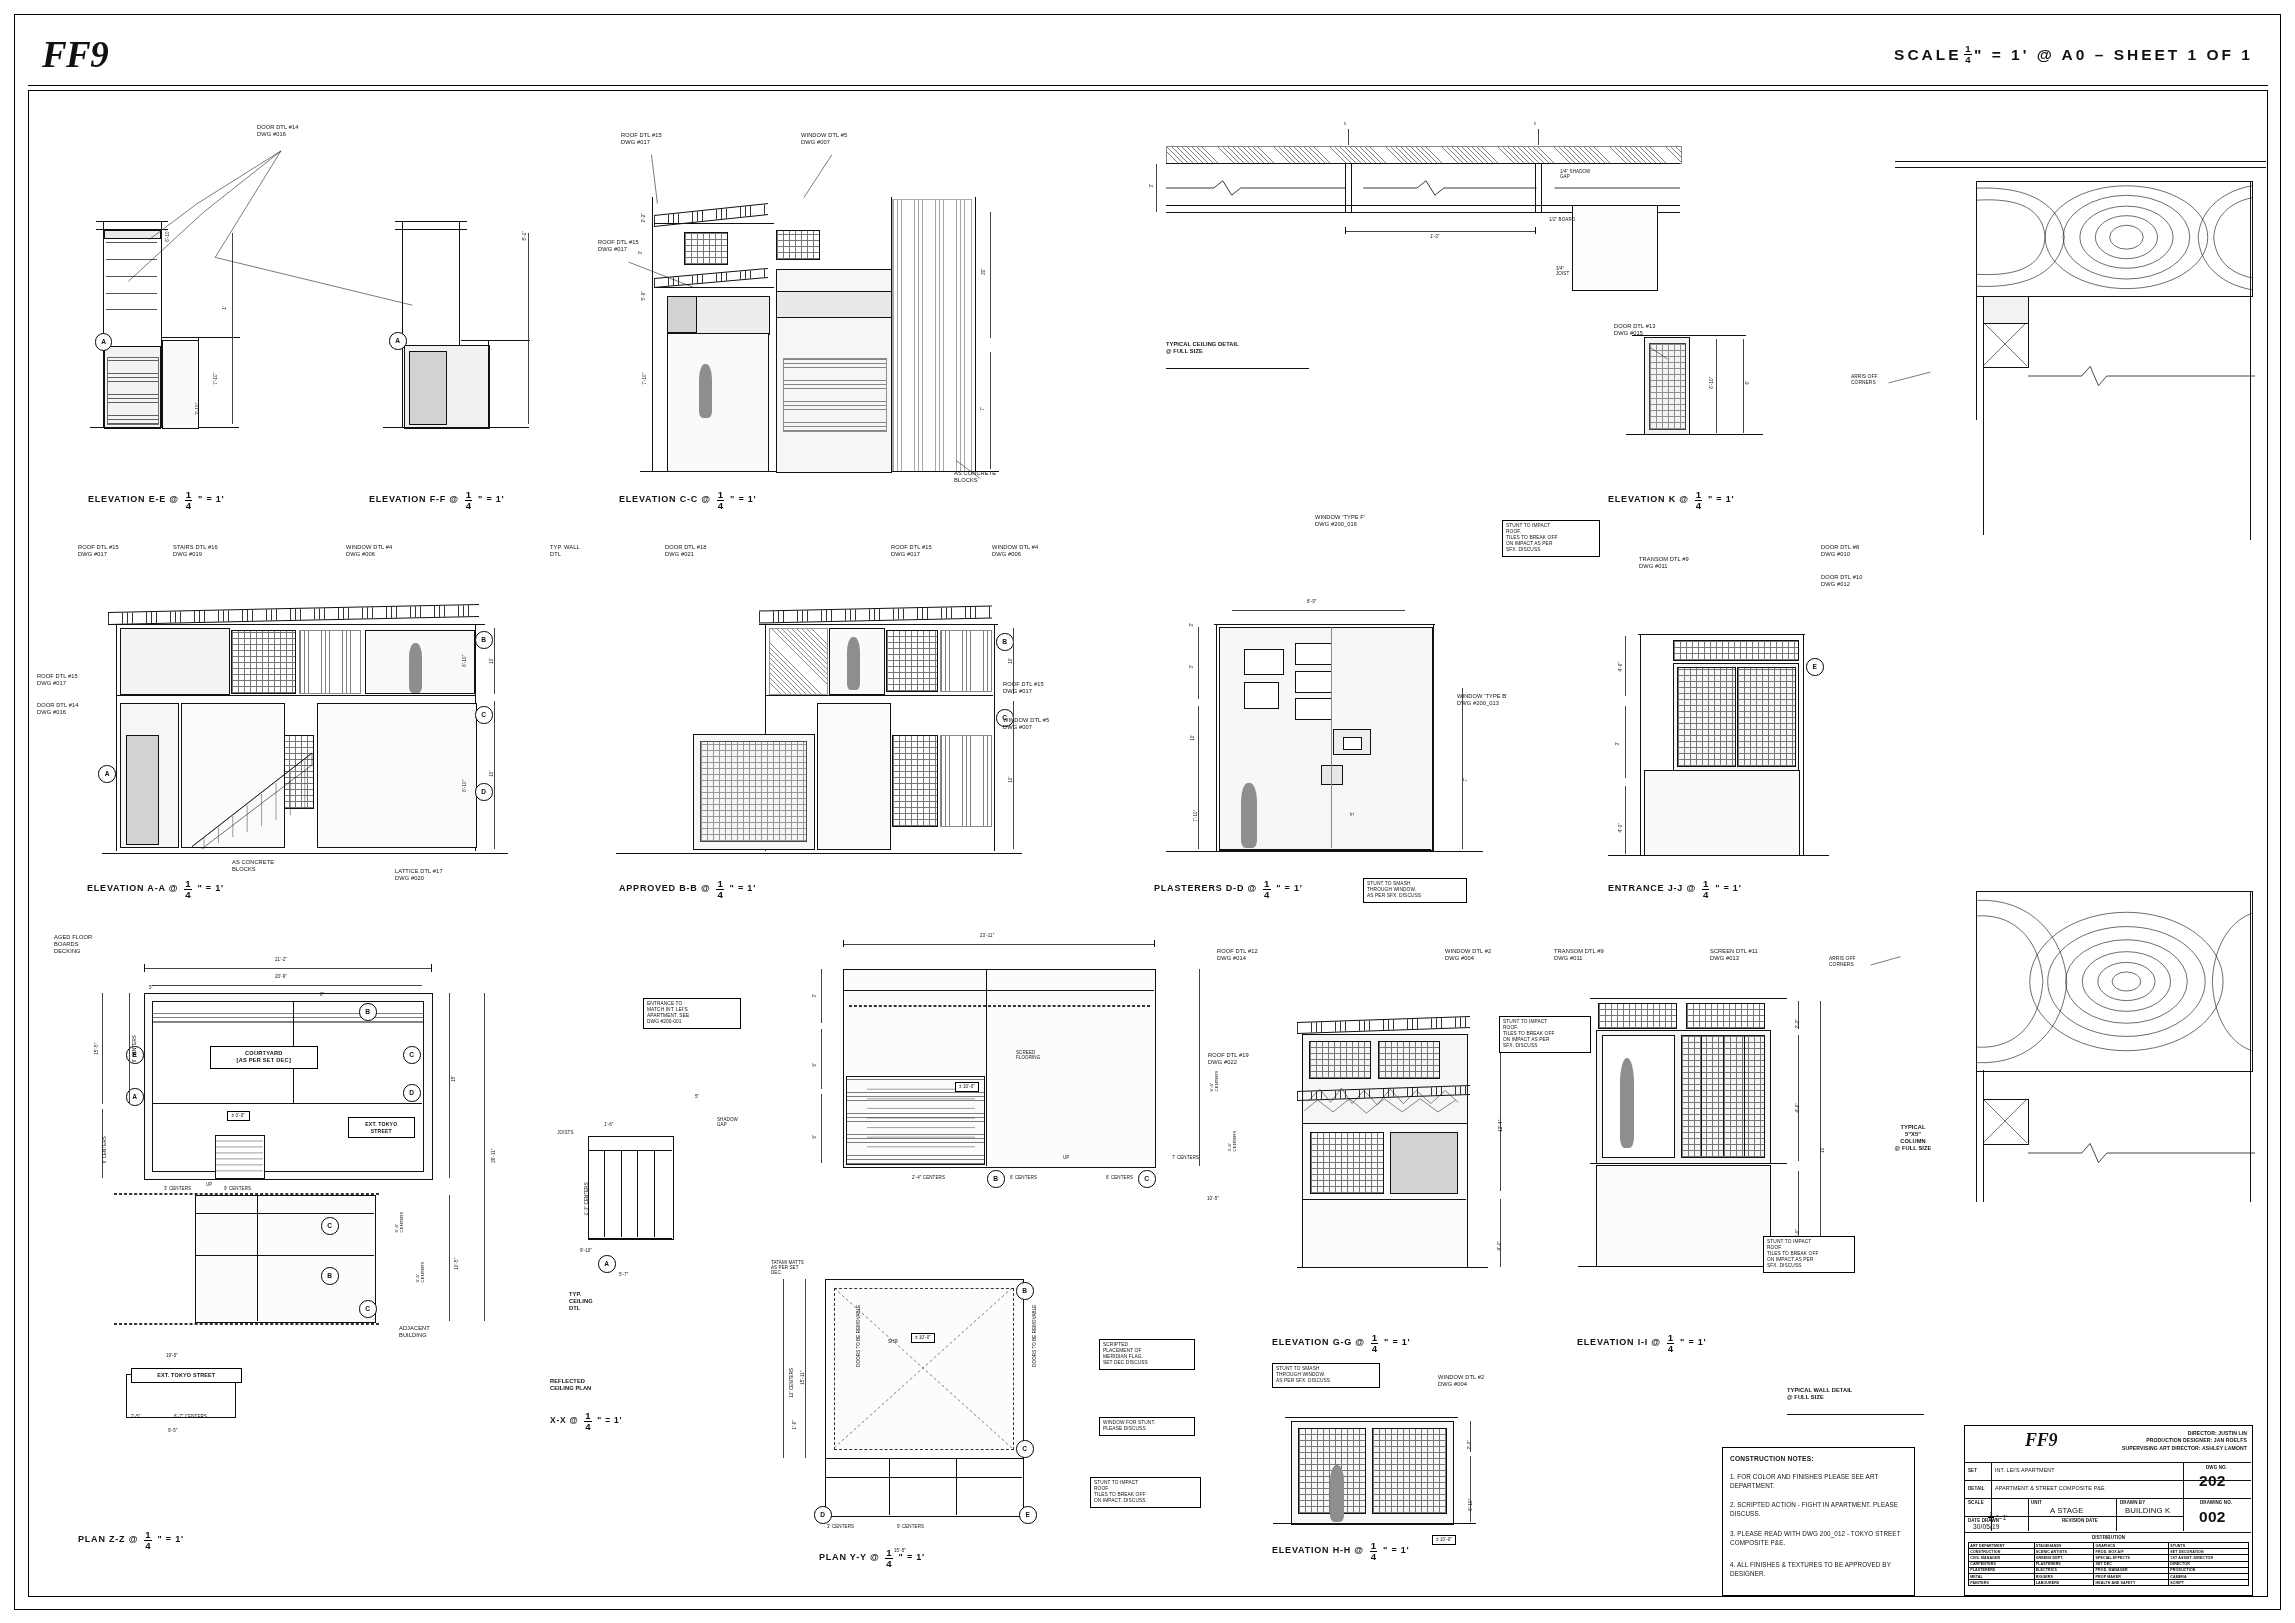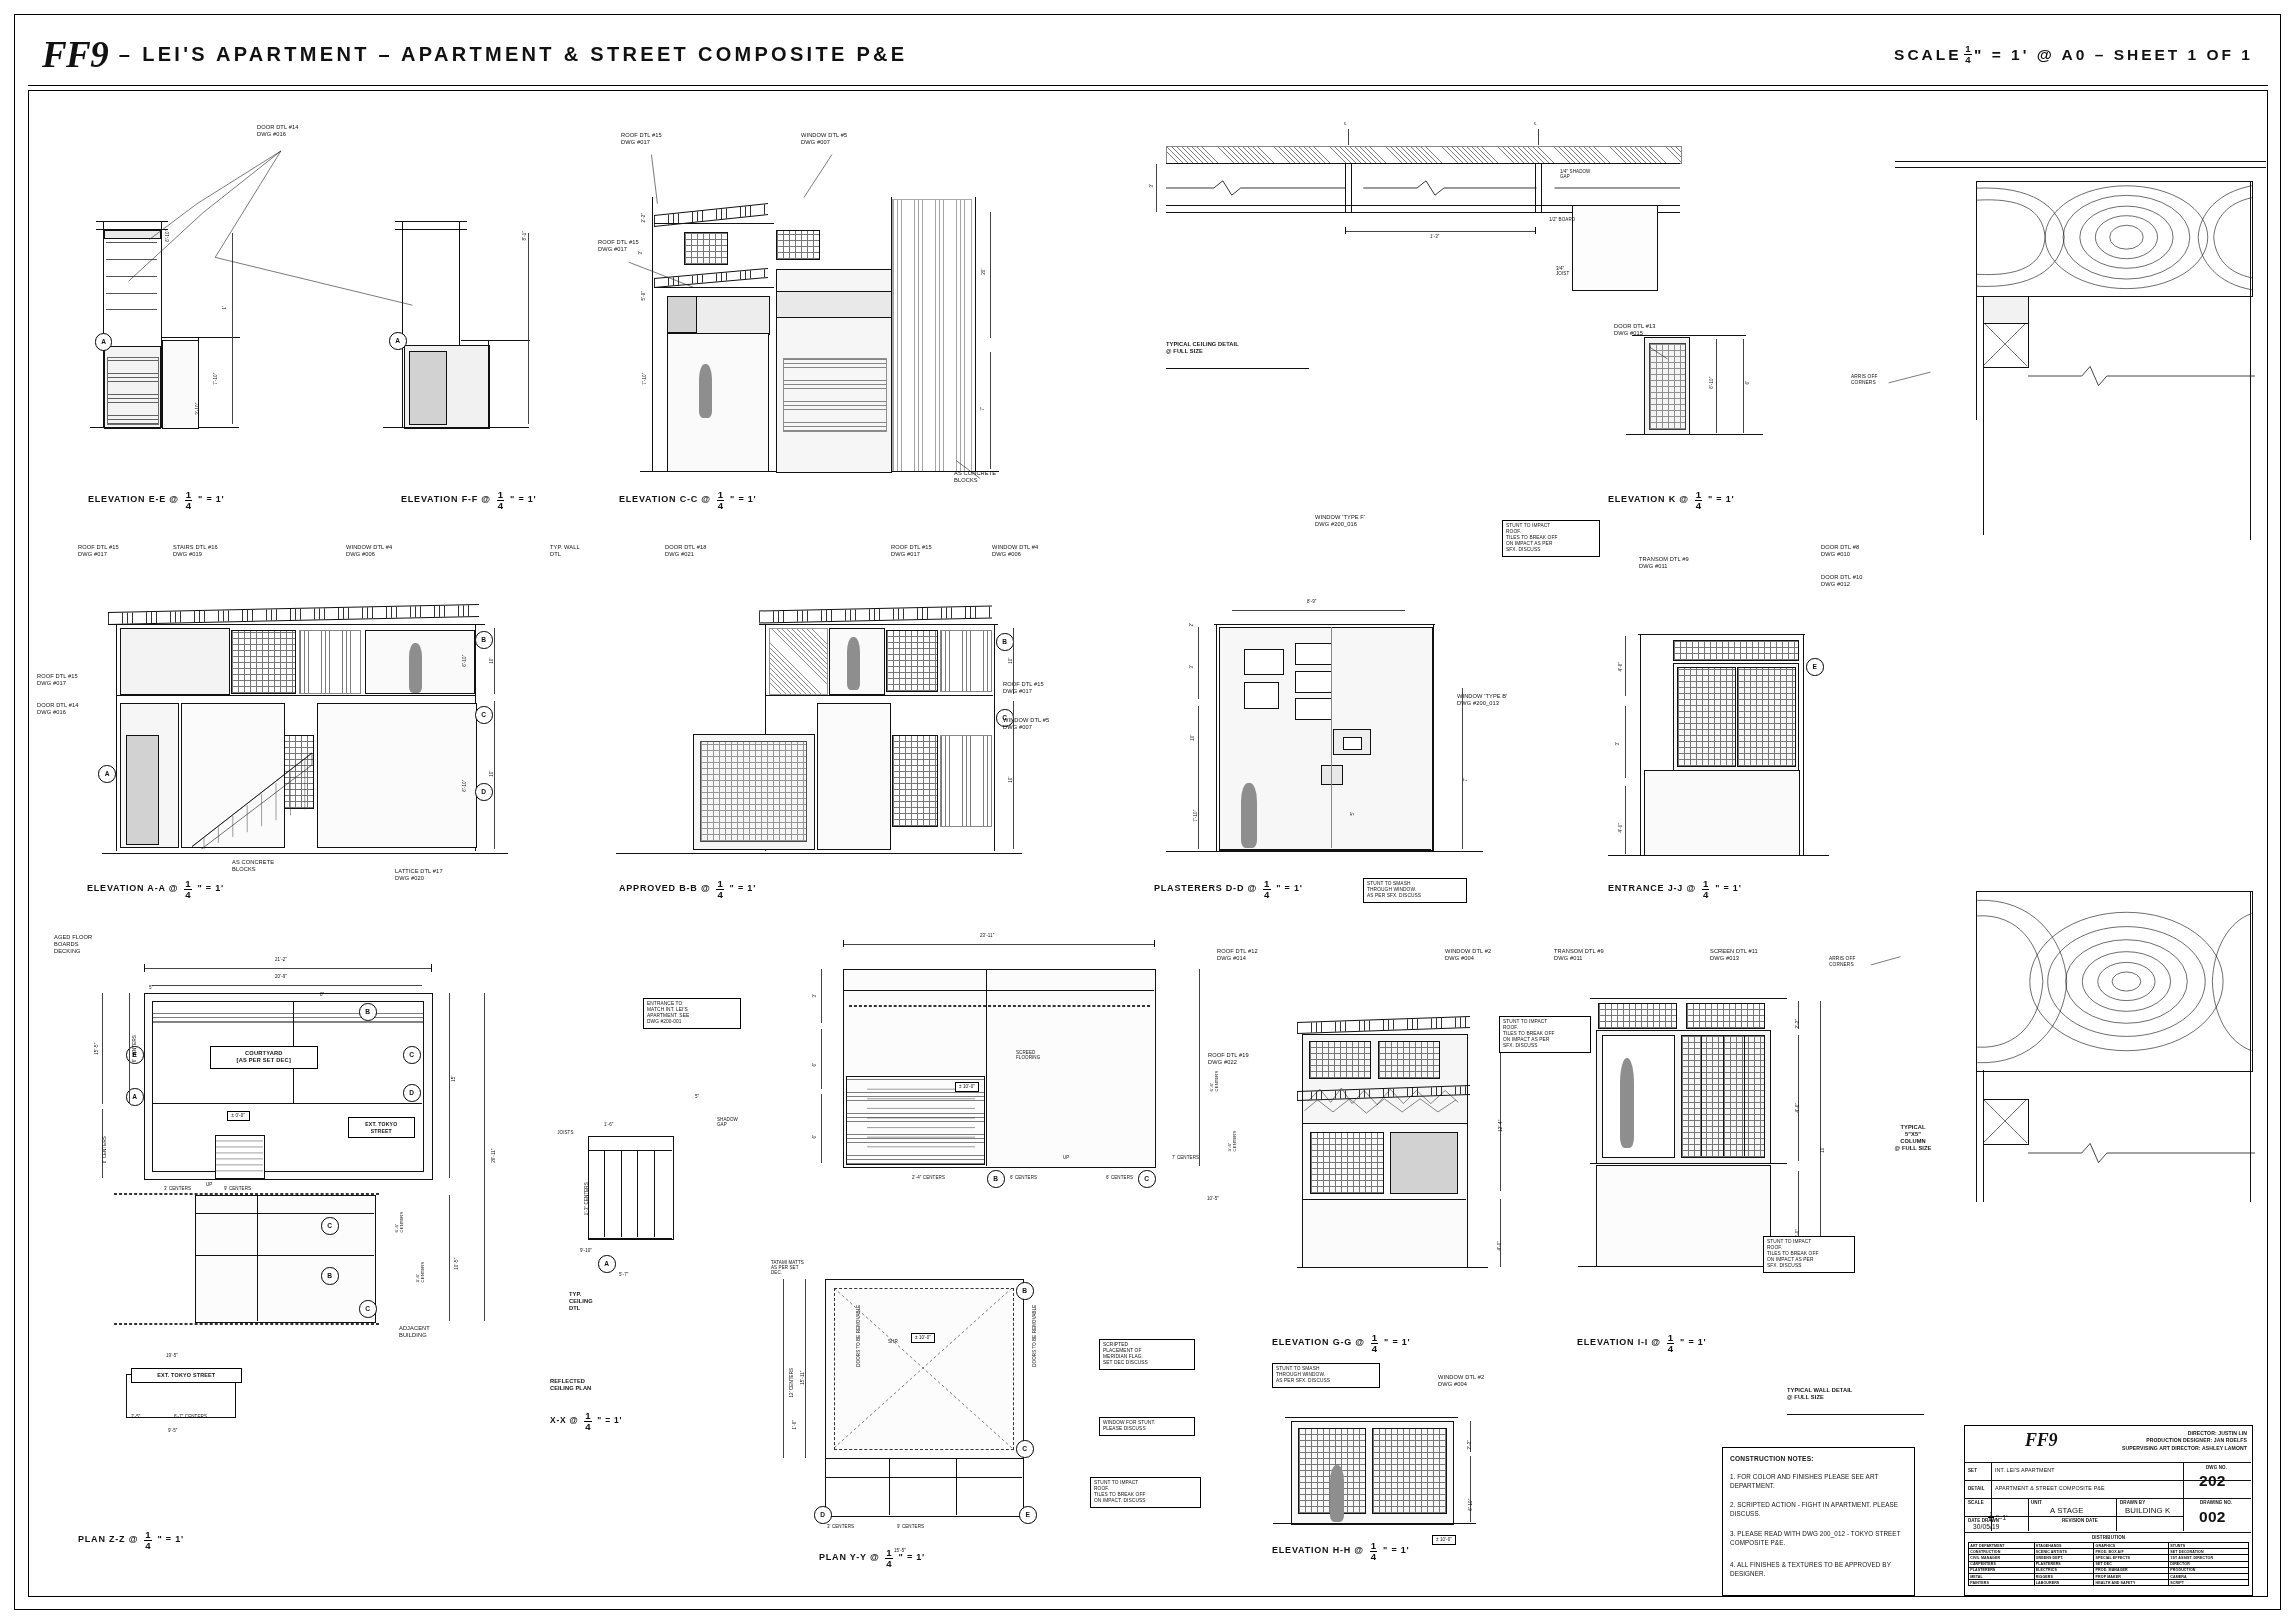--- a/index.html
+++ b/index.html
@@ -111,21 +111,20 @@
 <body>
 
 <div id="sheet">
 
   <div class="frame-outer"></div>
   <div class="title-rule"></div>
   <div class="frame-inner"></div>
 
   <div class="hdr">
     <span class="ff9-logo">FF9</span>
-    <span class="hdr-title">– LEI'S APARTMENT – APARTMENT &amp; STREET COMPOSITE P&amp;E</span>
   </div>
   <div class="hdr-right">
     <span>SCALE</span>
     <span class="frac">
       <span class="num">1</span>
       <span>4</span>
     </span>
     <span>" = 1' @ A0 – SHEET 1 OF 1</span>
   </div>
 
@@ -170,21 +169,21 @@
     <div class="ln vl" style="left:88px;top:24px;height:206px;"></div>
     <div class="rect" style="left:33px;top:148px;width:84px;height:82px;background:#f1f1f1;"></div>
     <div class="rect fill-md" style="left:38px;top:154px;width:36px;height:72px;"></div>
     <div class="ln hl" style="left:12px;top:230px;width:146px;height:1.2px;"></div>
     <div class="ln hl" style="left:90px;top:143px;width:69px;"></div>
     <div class="ln vl" style="left:117px;top:143px;height:87px;"></div>
     <div class="bal" style="left:18px;top:135px;">A</div>
     <div class="tiny" style="left:149px;top:36px;transform:rotate(-90deg);">8'-1"</div>
     <div class="vdim" style="left:157px;top:36px;height:191px;"></div>
   </div>
-  <div class="cap" style="left:369px;top:490px;margin-left:32px;">
+  <div class="cap" style="left:369px;top:490px;">
     <span>ELEVATION F-F @</span>
     <span class="frac">
         <span class="num">1</span>
         <span>4</span>
       </span>
     <span>" = 1'</span>
   </div>
 
   <div class="blk" style="left:634px;top:179px;width:395px;height:299px;">
     <div class="ln vl" style="left:18px;top:18px;height:275px;"></div>

